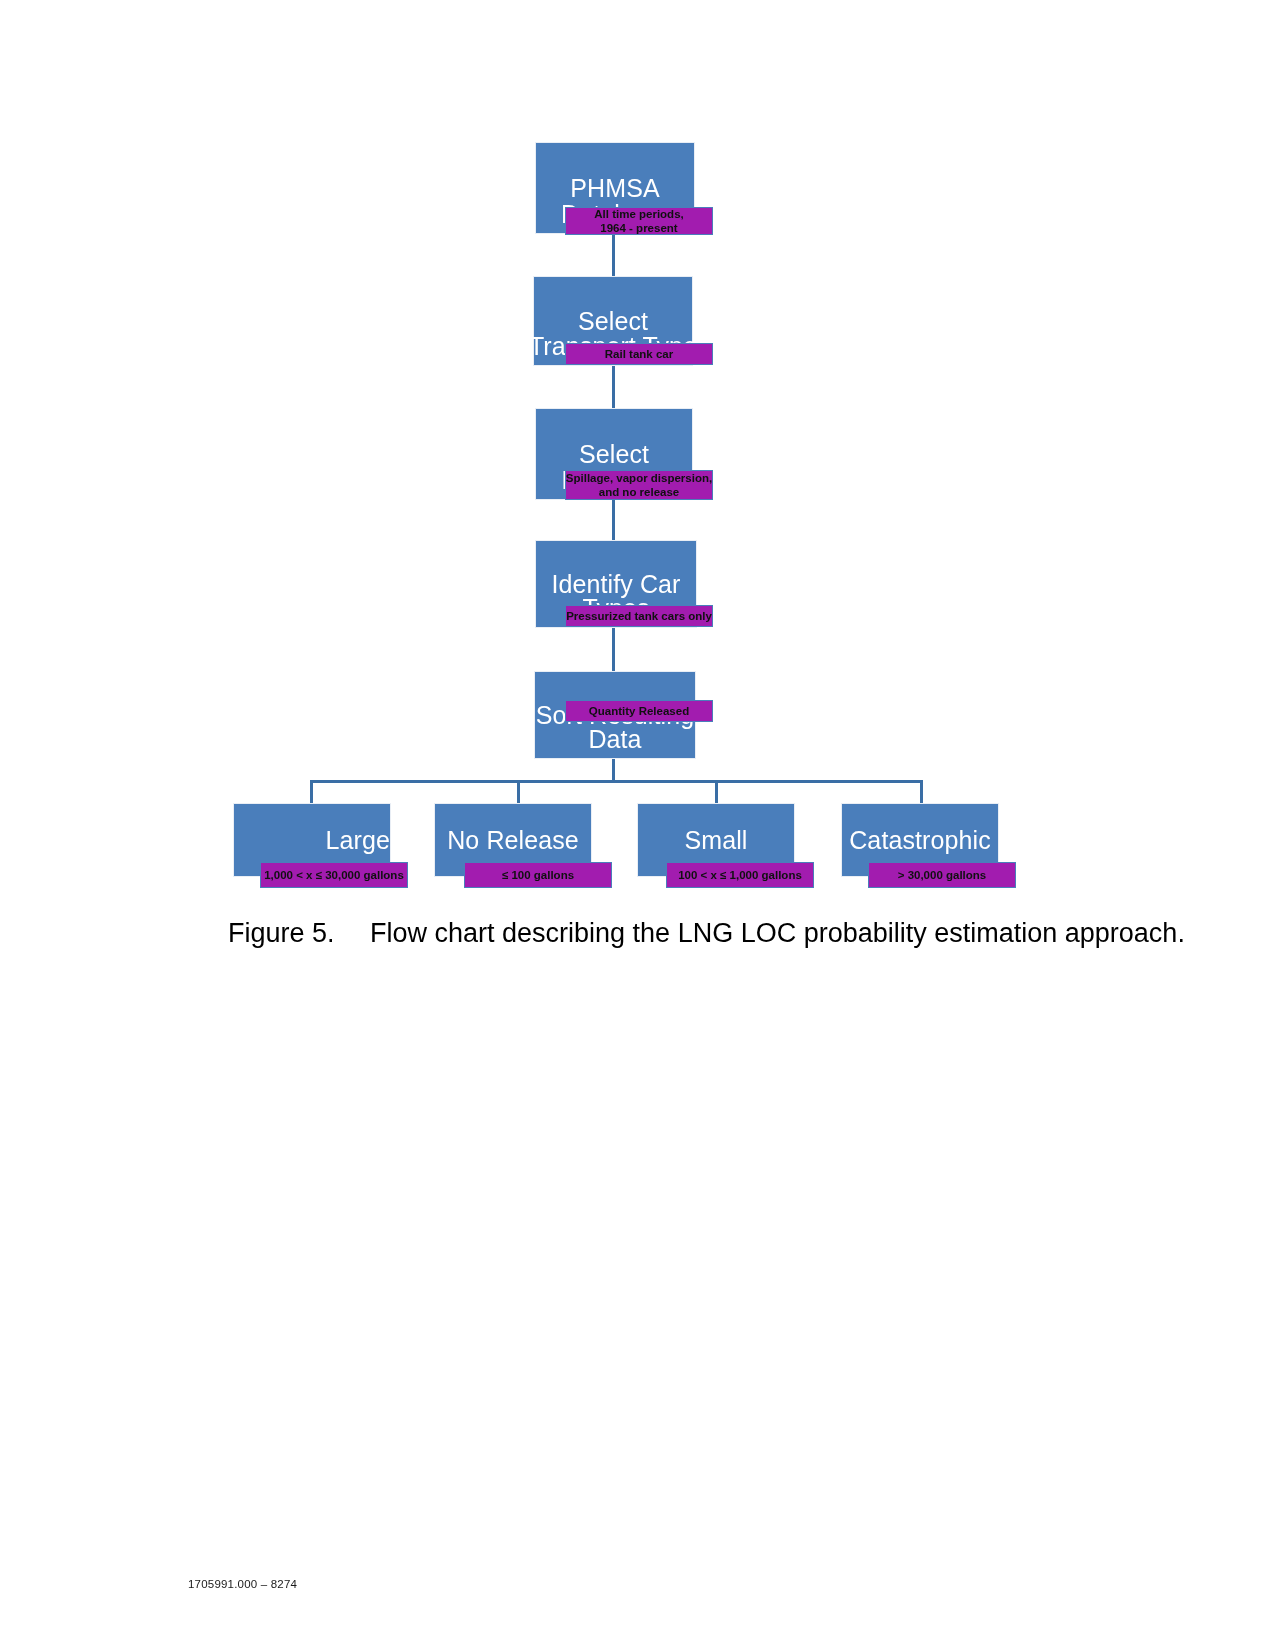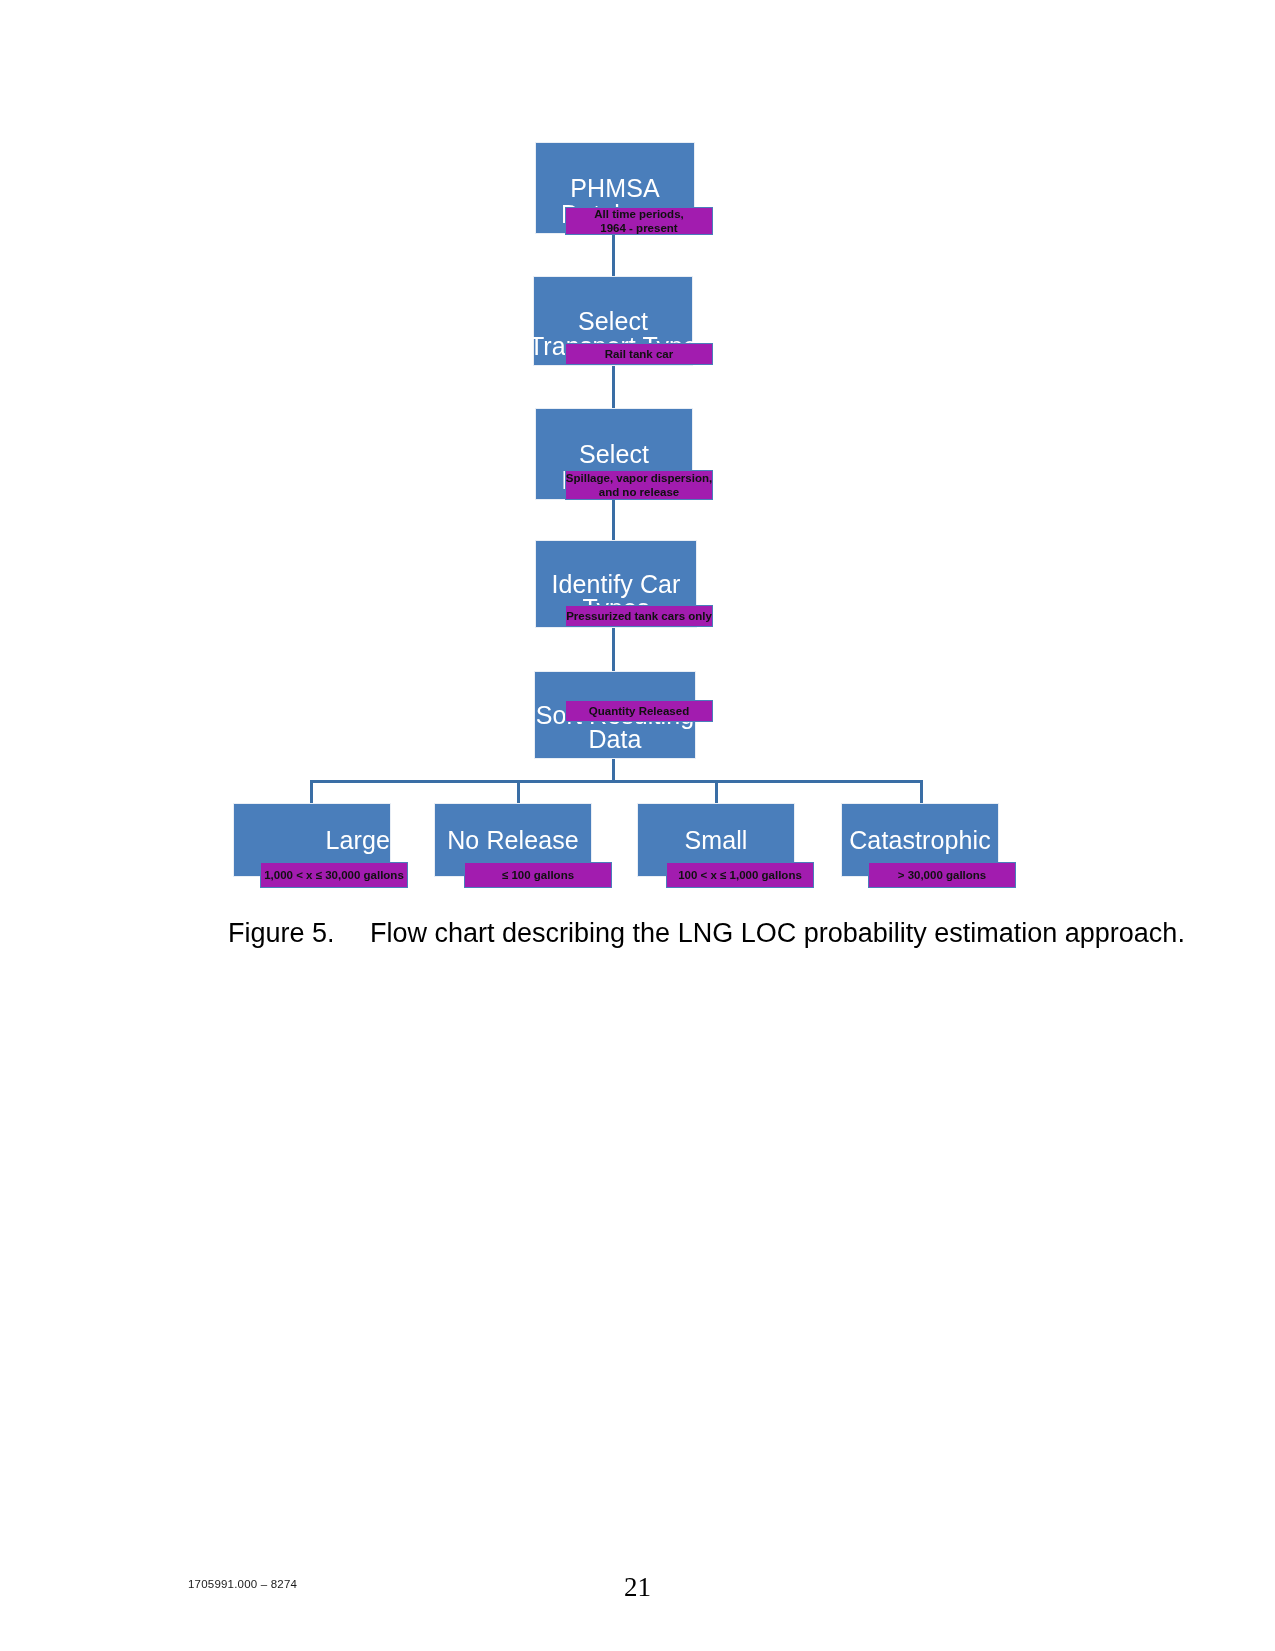--- a/index.html
+++ b/index.html
@@ -237,15 +237,14 @@
       </div>
     </div>
 
   </div>
 
   <div id="caption">
     <span class="cap-label">Figure 5.</span><span>Flow chart describing the LNG LOC probability estimation approach.</span>
   </div>
 
   <div id="footer-doc-id">1705991.000 – 8274</div>
-  <div id="footer-page-number">21</div>
 
 </div>
 
 </body></html>

